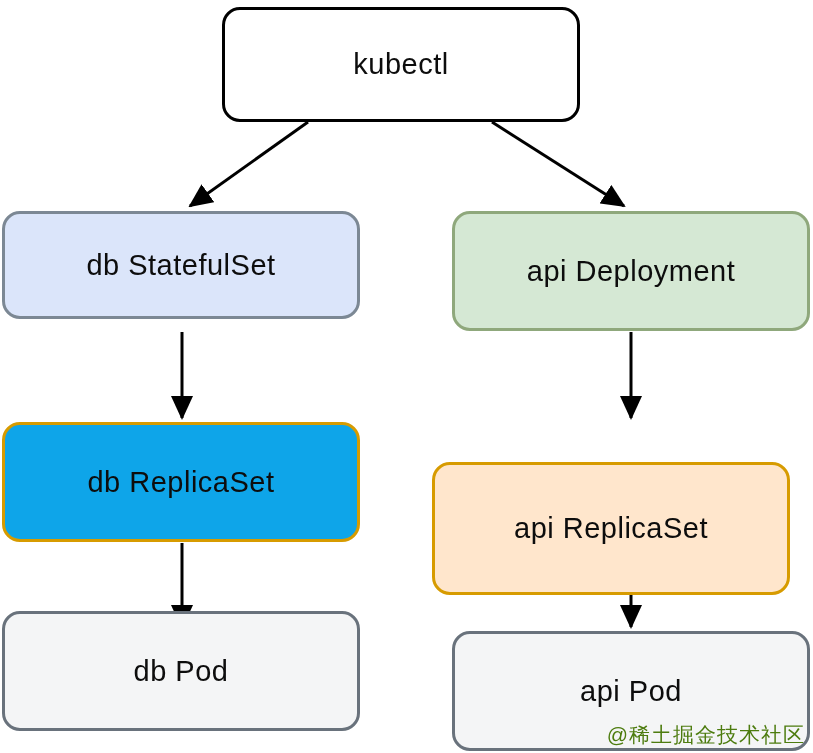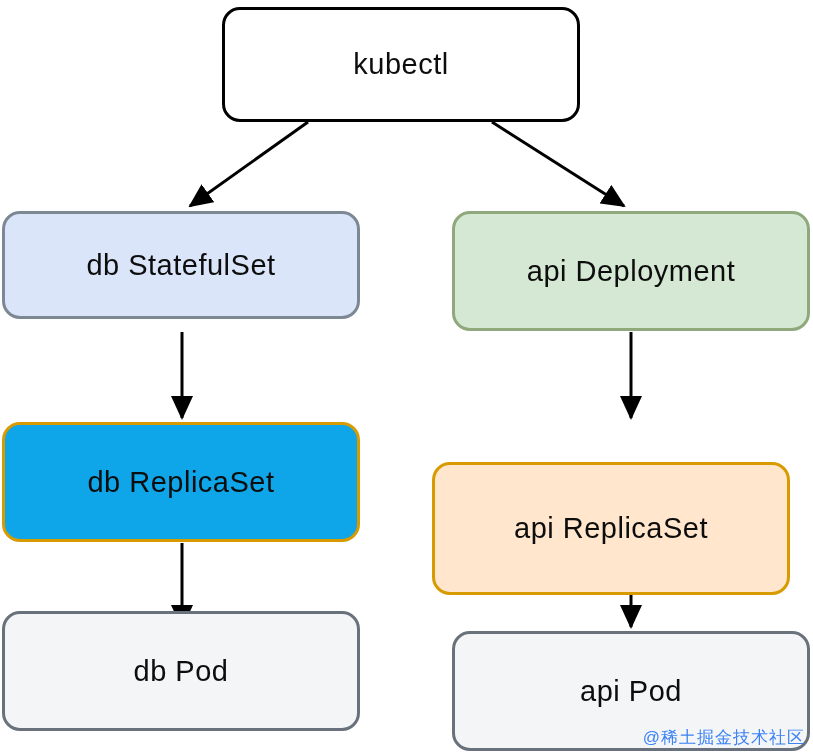--- a/index.html
+++ b/index.html
@@ -43,22 +43,22 @@
   .node-api-deployment { left: 452px; top: 211px; width: 358px; height: 120px; }
   .node-db-replicaset  { left: 2px;   top: 422px; width: 358px; height: 120px; }
   .node-api-replicaset { left: 432px; top: 422px; width: 358px; height: 133px; margin-top: 40px; }
   .node-db-pod         { left: 2px;   top: 611px; width: 358px; height: 120px; }
   .node-api-pod        { left: 452px; top: 631px; width: 358px; height: 120px; }
   .watermark {
     position: absolute;
     right: 8px;
     bottom: 4px;
     z-index: 3;
-    font-size: 17px;
-    color: #3b82f6;
+    font-size: 21px;
+    color: #4d7c0f;
     letter-spacing: 1px;
   }
 </style>
 </head>
 <body>
 
 <div id="canvas">
 
   <svg id="edge-layer" viewBox="0 0 813 753" xmlns="http://www.w3.org/2000/svg">
     <defs>

